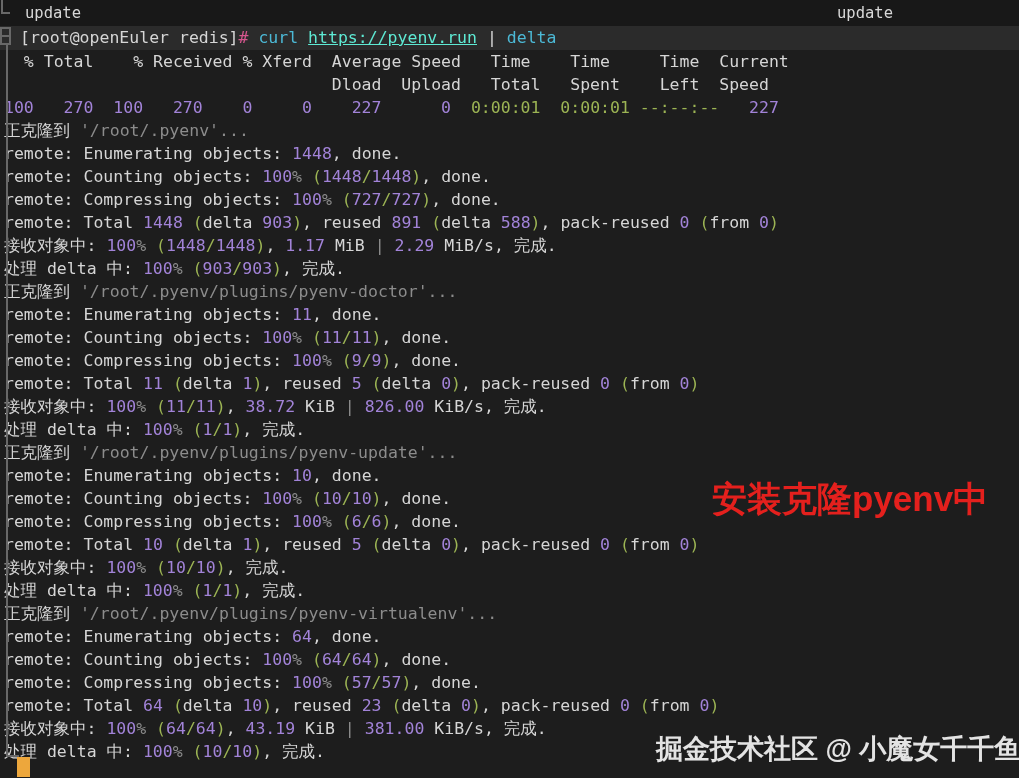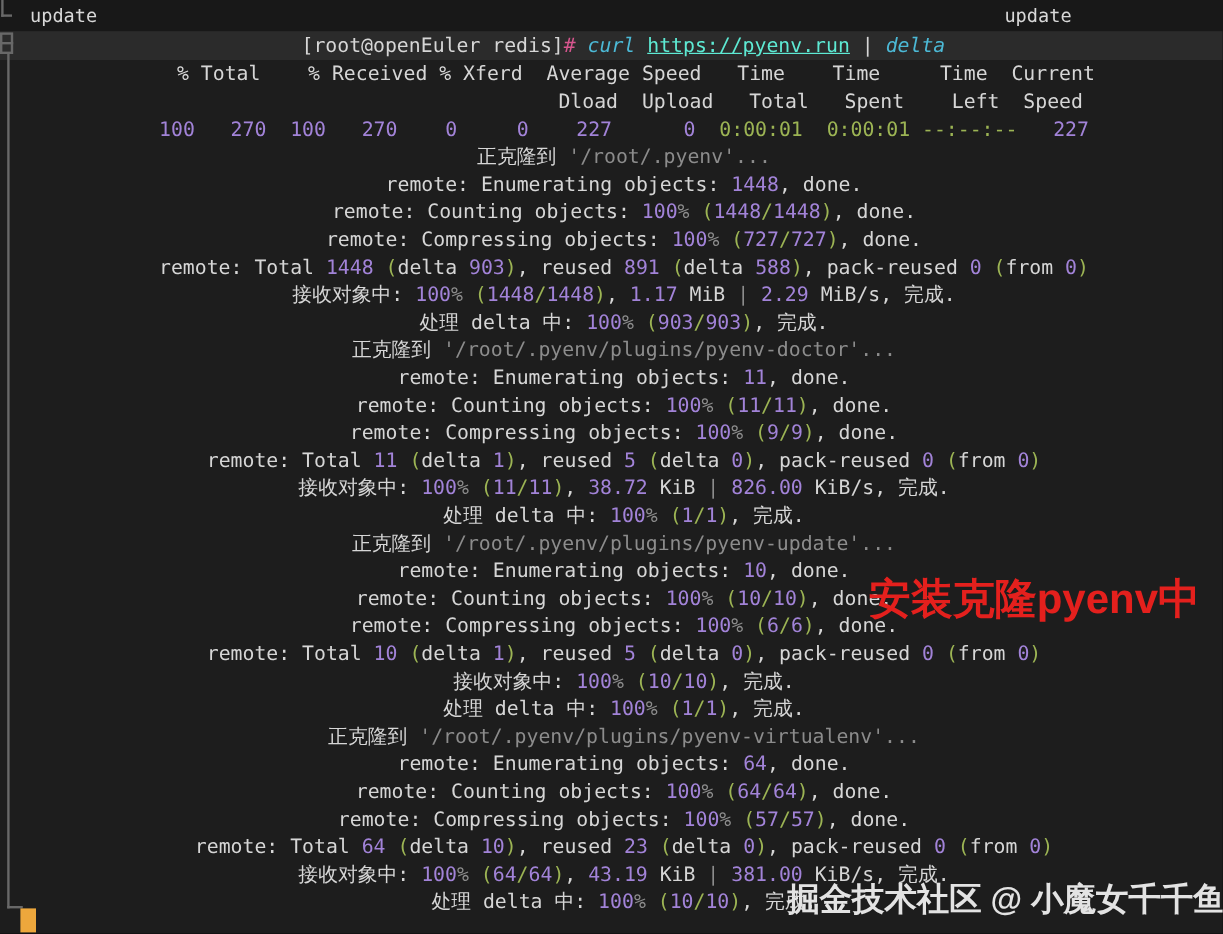--- a/index.html
+++ b/index.html
@@ -1,43 +1,42 @@
 <!DOCTYPE html>
 <html><head>
 <meta charset="utf-8">
 <style>
   html,body{margin:0;padding:0;background:#101010;}
   .screen{
     position:relative;width:1019px;height:778px;overflow:hidden;
     background:#1d1d1d;
     font-family:"DejaVu Sans Mono","Liberation Mono",monospace;
-    text-align:center;
   }
   .titlebar{
     position:absolute;top:0;left:0;width:100%;height:26px;
     background:#181818;color:#d8d8d8;font-size:15.5px;line-height:26px;
   }
   .title-left{position:absolute;left:25px;top:0;}
   .title-right{position:absolute;left:837px;top:0;}
   .promptrow{
     position:absolute;top:26px;left:0;width:100%;height:24px;
     background:#2b2b2b;font-size:16.5px;line-height:24px;
     padding-left:20px;box-sizing:border-box;white-space:pre;
   }
   .output{
     position:absolute;top:50px;left:0;width:100%;
-    font-size:16.5px;line-height:23px;padding-left:21px;
+    font-size:16.5px;line-height:23px;padding-left:4px;
     box-sizing:border-box;white-space:pre;
   }
   .tline{height:23px;white-space:pre;}
   .c-fg{color:#d6d6d6;}
   .c-dim{color:#8c8c8c;margin-top:12px;}
   .c-num{color:#a283d8;}
   .c-grn{color:#9cb454;}
-  .c-cyan{color:#4cb9d6;font-style:italic;}
+  .c-cyan{color:#4cb9d6;}
   .c-pink{color:#d6568e;}
   .c-url{color:#5eead4;text-decoration:underline;}
   
   .deco{position:absolute;background:#686868;}
   .deco-box{
     position:absolute;left:0;top:27px;width:11px;height:18px;
     border:2px solid #686868;box-sizing:border-box;background:#2b2b2b;
   }
   .deco-box-mid{position:absolute;left:0;top:35px;width:11px;height:2px;background:#686868;}
   .cursor{

